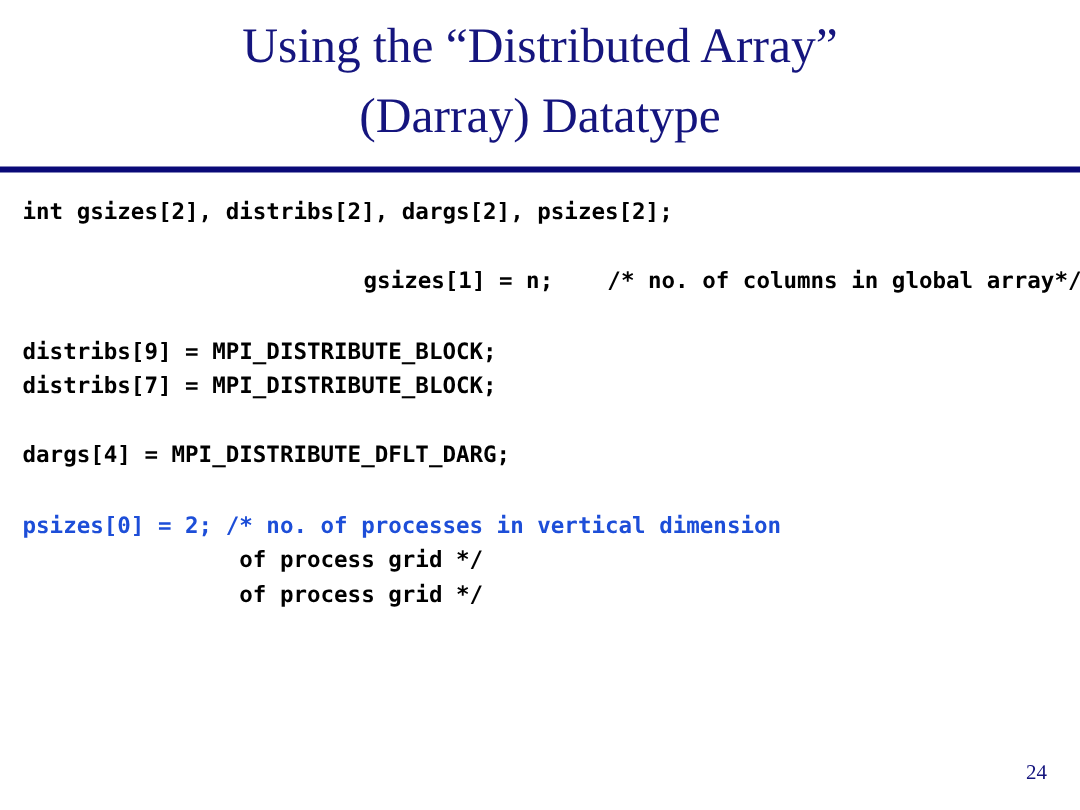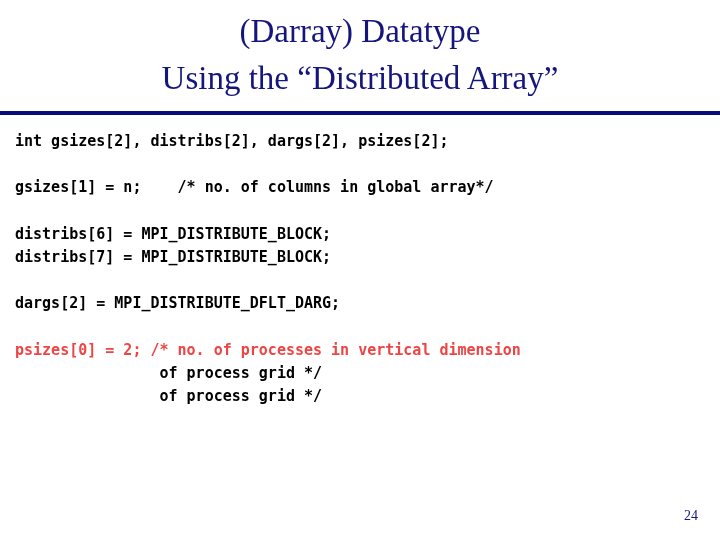--- a/index.html
+++ b/index.html
@@ -81,36 +81,36 @@
     font-size: 14px;
     color: #15157e;
   }
 </style>
 </head>
 <body>
 
 <div id="slide" style="background: rgb(255, 255, 255);">
 
   <div id="title-block">
+    <div class="title-line" style="color: rgb(21, 21, 126);">Using the “Distributed Array”</div>
     <div class="title-line" style="color: rgb(21, 21, 126);">(Darray) Datatype</div>
-    <div class="title-line" style="color: rgb(21, 21, 126);">Using the “Distributed Array”</div>
   </div>
 
   <div id="title-rule" style="background: rgb(10, 10, 120);"></div>
 
   <div id="code-block">
       <div class="code-line" style="color: rgb(0, 0, 0);">int gsizes[2], distribs[2], dargs[2], psizes[2];</div>
       <div class="code-line blank" style="color: rgb(0, 0, 0);"></div>
-      <div class="code-line" style="color: rgb(0, 0, 0);">gsizes[1] = n;    /* no. of columns in global array*/</div>
+      <div class="code-line" style="color: rgb(0, 0, 0); text-align: right;">gsizes[1] = n;    /* no. of columns in global array*/</div>
       <div class="code-line blank" style="color: rgb(0, 0, 0);"></div>
-      <div class="code-line" style="color: rgb(0, 0, 0);">distribs[6] = MPI_DISTRIBUTE_BLOCK;</div>
+      <div class="code-line" style="color: rgb(0, 0, 0);">distribs[9] = MPI_DISTRIBUTE_BLOCK;</div>
       <div class="code-line" style="color: rgb(0, 0, 0);">distribs[7] = MPI_DISTRIBUTE_BLOCK;</div>
       <div class="code-line blank" style="color: rgb(0, 0, 0);"></div>
-      <div class="code-line" style="color: rgb(0, 0, 0);">dargs[2] = MPI_DISTRIBUTE_DFLT_DARG;</div>
+      <div class="code-line" style="color: rgb(0, 0, 0);">dargs[4] = MPI_DISTRIBUTE_DFLT_DARG;</div>
       <div class="code-line blank" style="color: rgb(0, 0, 0);"></div>
-      <div class="code-line" style="color: #ef4444;">psizes[0] = 2; /* no. of processes in vertical dimension</div>
+      <div class="code-line" style="color: #1d4ed8;">psizes[0] = 2; /* no. of processes in vertical dimension</div>
       <div class="code-line" style="color: rgb(0, 0, 0);">                of process grid */</div>
       <div class="code-line" style="color: rgb(0, 0, 0);">                of process grid */</div>
     </div>
 
   <div id="page-number" style="color: rgb(21, 21, 126);">24</div>
 
 </div>
 
 </body></html>

